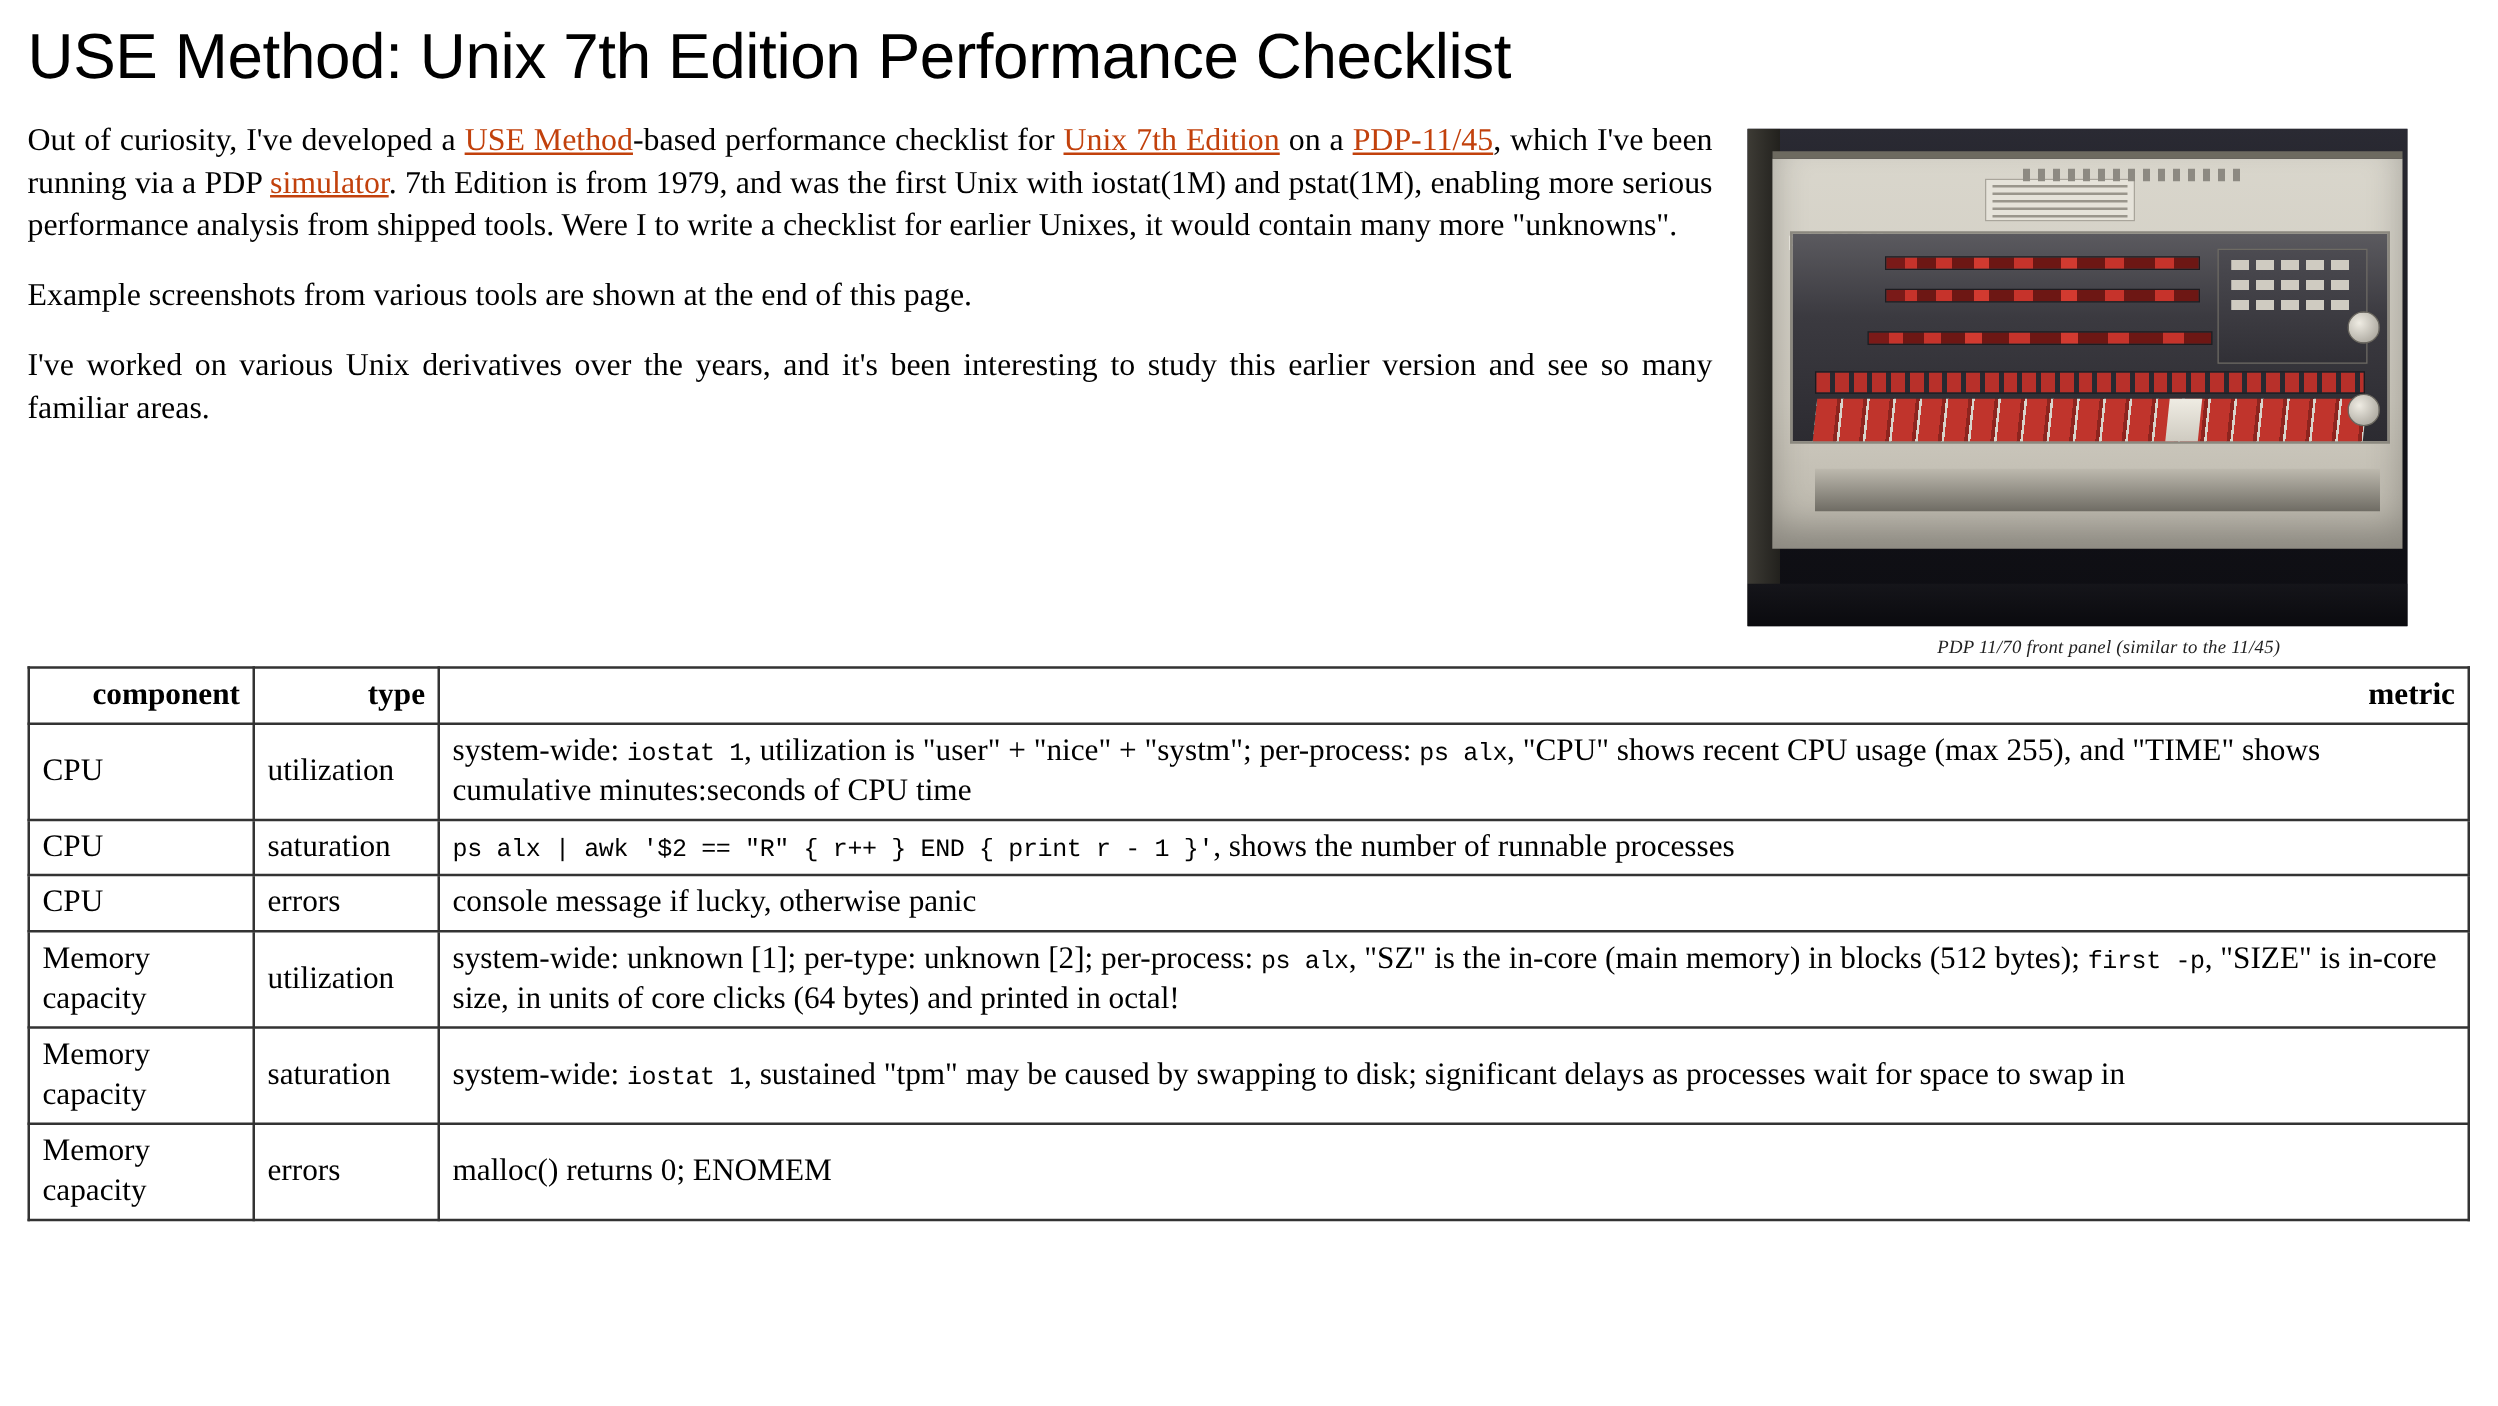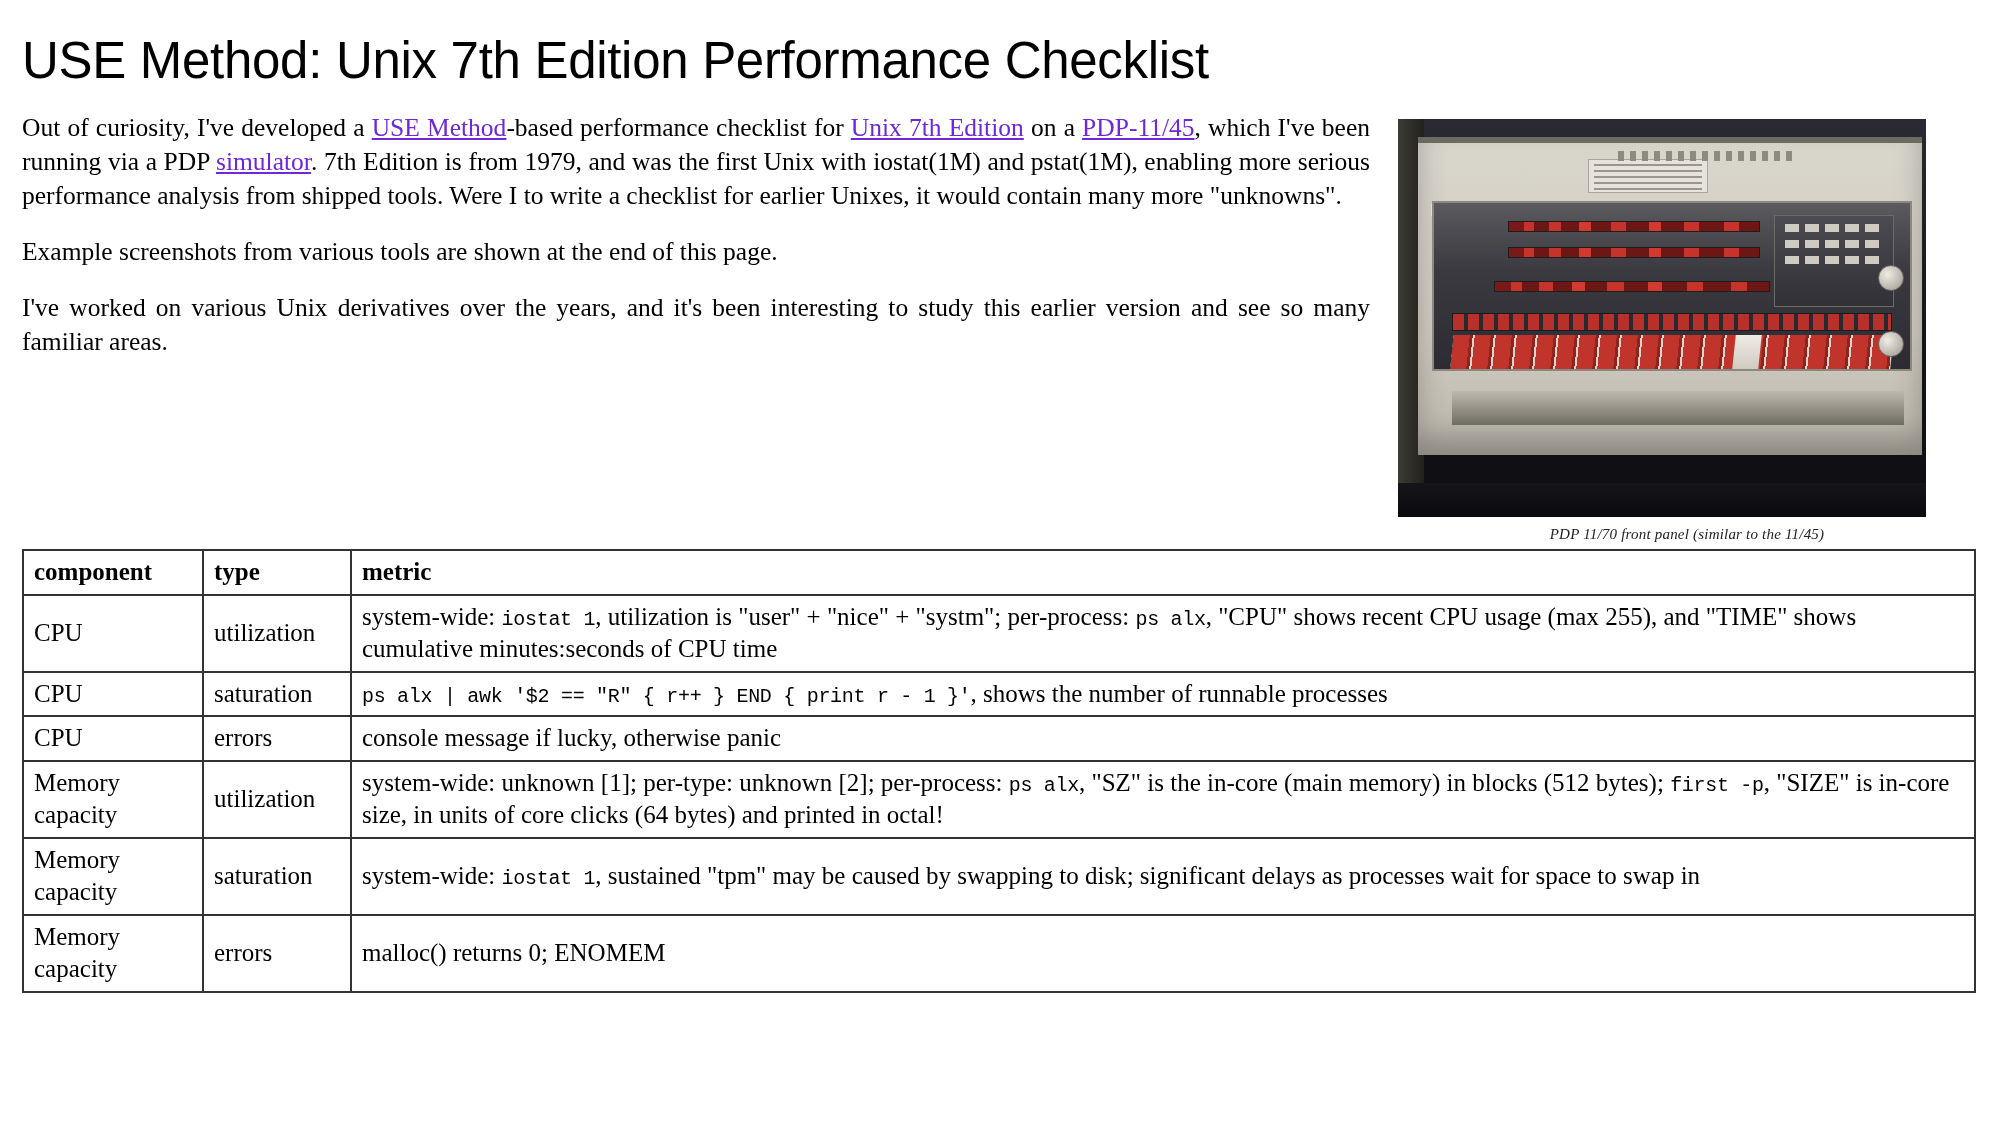--- a/index.html
+++ b/index.html
@@ -17,21 +17,21 @@
   }
   .page {
     padding: 10px 22px 0 22px;
     position: relative;
   }
   h1.page-title {
     font-family: "Liberation Sans", sans-serif;
     font-weight: normal;
     font-size: 51px;
     line-height: 1.12;
-    margin: 22px 0 22px 0;
+    margin: 6px 0 22px 0;
     letter-spacing: -0.3px;
   }
   h2.section-title {
     font-family: "Liberation Sans", sans-serif;
     font-weight: normal;
     font-size: 38px;
     line-height: 1.1;
     margin: 34px 0 22px 0;
   }
   .intro-wrap {
@@ -146,42 +146,42 @@
   }
   p.body-par {
     font-size: 25.5px;
     line-height: 1.33;
     text-align: justify;
     margin: 0 0 22px 0;
     max-width: 1430px;
   }
   p.body-par:last-of-type { margin-bottom: 0; }
   a.link {
-    color: #6d28d9;
+    color: #c2410c;
   }
   code, .mono {
     font-family: "Liberation Mono", monospace;
     font-size: 20px;
     letter-spacing: -0.3px;
   }
   table.use-table {
     border-collapse: collapse;
     width: 100%;
     margin-top: 4px;
   }
   table.use-table th, table.use-table td {
     border: 2px solid #333333;
     padding: 5px 10px;
     font-size: 25px;
     line-height: 1.3;
     vertical-align: middle;
     text-align: left;
   }
   table.use-table th {
-    text-align: left;
+    text-align: right;
     font-weight: bold;
   }
   col.c-component { width: 180px; }
   col.c-type { width: 148px; }
   .clear { clear: both; }
 </style>
 </head>
 <body>
 
 <div class="page">

